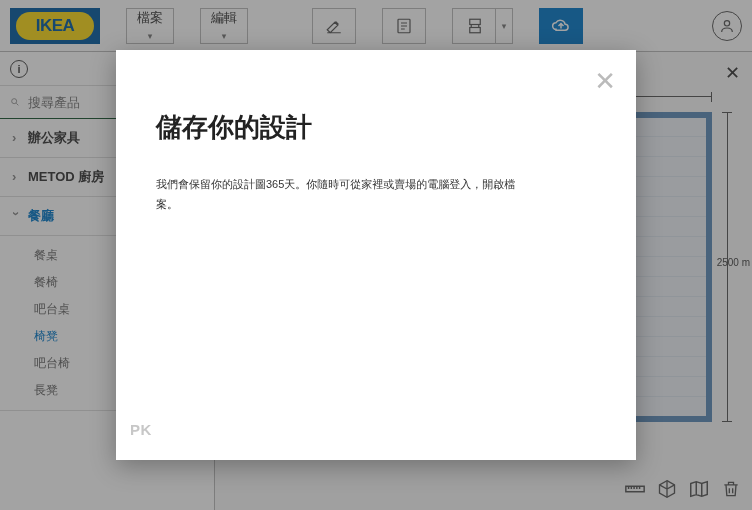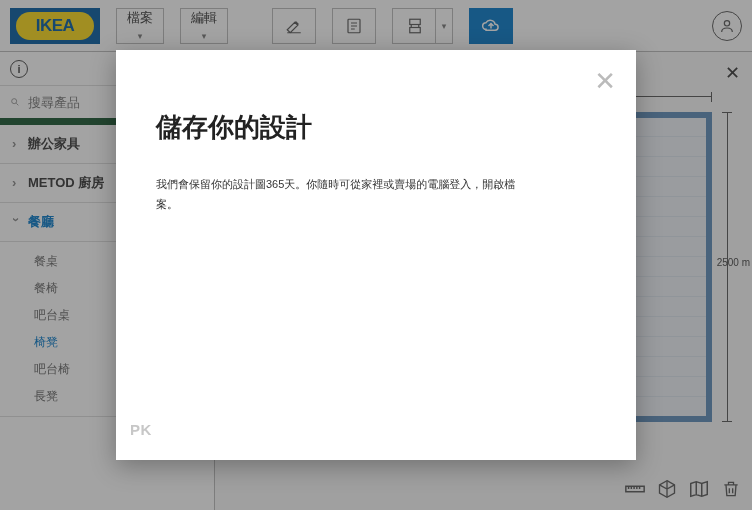--- a/index.html
+++ b/index.html
@@ -16,21 +16,21 @@
       background: #fff;
     }
     
     .header {
       height: 52px;
       background: #fff;
       border-bottom: 1px solid #bbb;
       display: flex;
       align-items: center;
       padding: 0 10px;
-      gap: 16px;
+      gap: 26px;
     }
     .logo {
       width: 90px;
       height: 36px;
       background: #005aa0;
       display: flex;
       align-items: center;
       justify-content: center;
       position: relative;
     }
@@ -143,21 +143,21 @@
       justify-content: center;
       font-size: 11px;
       font-weight: bold;
       color: #444;
     }
     .search-row {
       display: flex;
       align-items: center;
       padding: 8px 10px;
       gap: 8px;
-      border-bottom: 7px solid #14532d;
+      border-bottom: 1px solid #14532d;
     }
     .search-icon {
       width: 16px;
       height: 16px;
       color: #888;
     }
     .search-input {
       border: none;
       outline: none;
       font-size: 13px;

